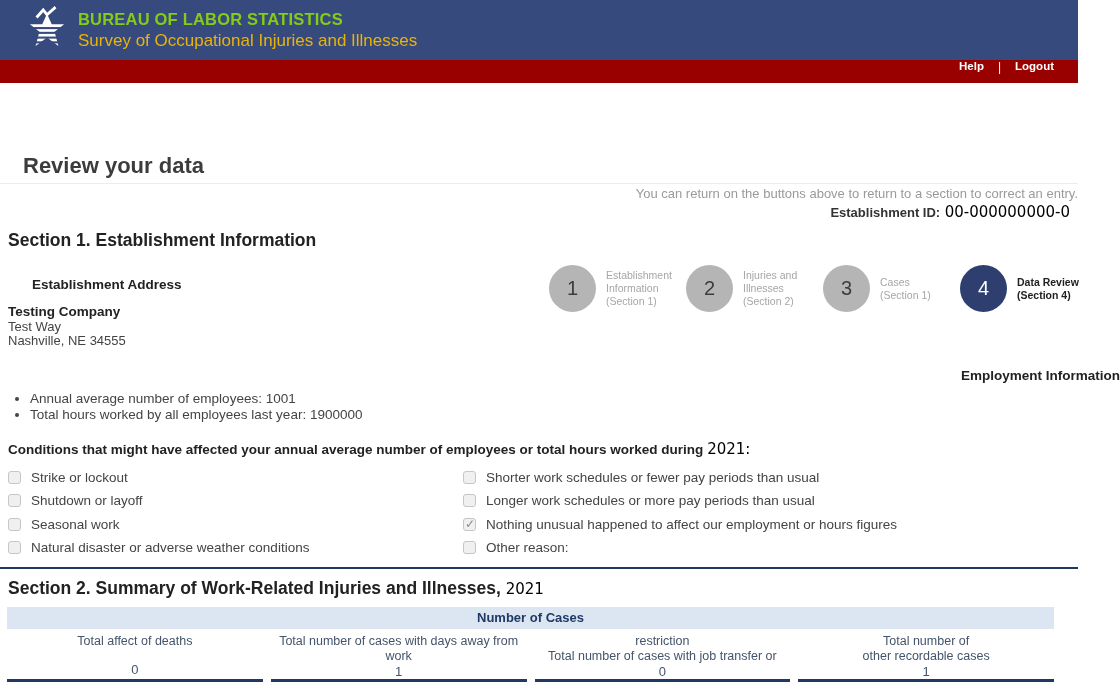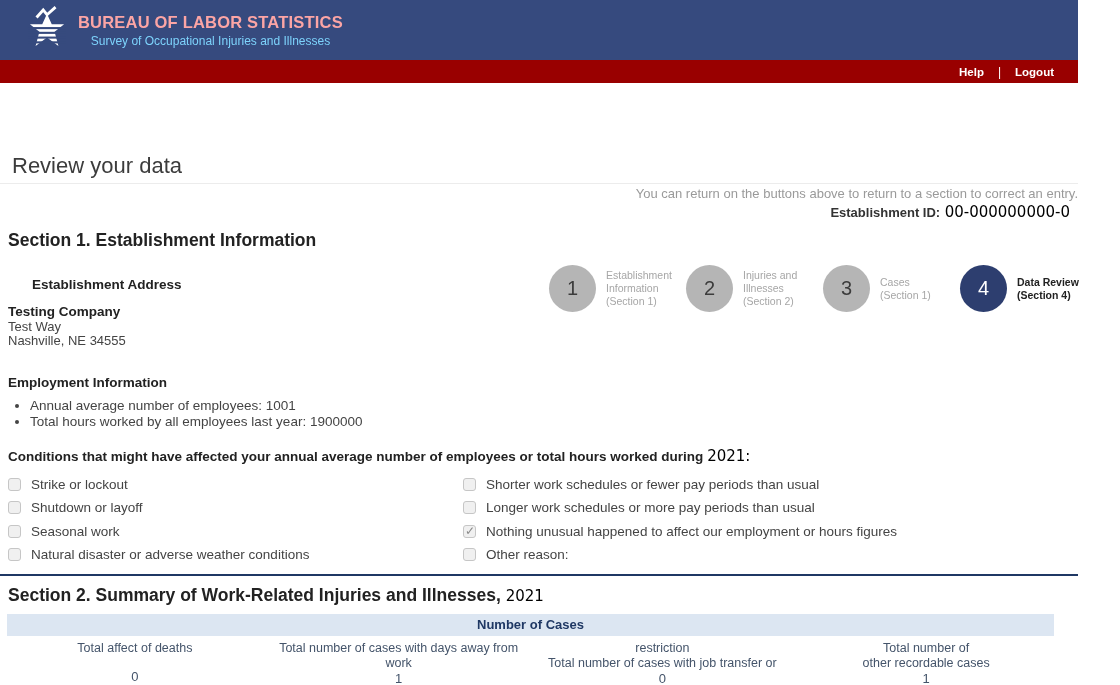--- a/index.html
+++ b/index.html
@@ -2,54 +2,54 @@
 <html><head>
 <meta charset="utf-8">
 <style>
   * { margin:0; padding:0; box-sizing:border-box; }
   html,body { width:1120px; height:685px; background:#fff; overflow:hidden;
               font-family:"Liberation Sans", sans-serif; }
 
   
   .topbar { width:1078px; height:60px; background:#364a7e; display:flex; align-items:center; }
   .logo { margin:0 12px 0 28px; }
-  .agency-name { color:#fca5a5; font-size:16.5px; font-weight:bold; letter-spacing:.2px; }
-  .agency-sub { color:#7dd3fc; font-size:12px; margin-top:2px;text-align:center; }
-  .redbar { width:1078px; height:23px; background:#990000; display:flex; align-items:center;
+  .agency-name { color:#84cc16; font-size:16.5px; font-weight:bold; letter-spacing:.2px; }
+  .agency-sub { color:#eab308; font-size:17px; margin-top:2px; }
+  .redbar { width:1078px; height:23px; background:#990000; display:flex; 
             justify-content:flex-end; padding-right:24px; }
   .redbar a { color:#fff; font-size:11.5px; font-weight:bold; text-decoration:none; }
   .redbar .divider { color:#fff; margin:0 14px; font-size:12px; }
 
   
   .steps { position:absolute; left:549px; top:112px; display:flex; }
   .step { width:137px; display:flex; align-items:center; cursor:pointer; }
   .step-circle { width:47px; height:47px; border-radius:50%; background:#b5b5b5; color:#3c3c3c;
                  font-size:20px; display:flex; align-items:center; justify-content:center; flex:none; }
   .step-label { margin-left:10px; font-size:10.5px; line-height:13px; color:#a6a6a6; }
   .step-label span { display:block; }
   .step-circle.active { background:#2d3e6f; color:#fff; }
   .step-label.active { color:#222; font-weight:bold; }
 
   
   .content { position:relative; }
-  h1.review { margin:70px 0 0 12px; font-size:22px; font-weight:400; color:#3c3c3c;
+  h1.review { margin:70px 0 0 23px; font-size:22px; font-weight:700; color:#3c3c3c;
               line-height:26px; padding-bottom:4px; }
   .review-rule { width:1078px; border-bottom:1px solid #ececec; }
   .hint { width:1078px; text-align:right; color:#9a9a9a; font-size:13px; line-height:15px; margin-top:2px; }
   .estid-row { width:1070px; text-align:right; margin-top:2px; line-height:17px; }
   .estid-label { color:#333; font-size:13px;font-weight:bold; }
   .estid-value { color:#000; font-size:15px; font-family:"DejaVu Sans", sans-serif; }
 
   
   h2.section { margin:8px 0 0 8px; font-size:17.5px; font-weight:bold; color:#222; line-height:22px; }
   h3.sub { margin-left:8px; font-size:13.5px; font-weight:bold; color:#222; line-height:16px; }
   .addr-heading { margin-top:26px;padding-left:24px; }
   .addr-block { margin:12px 0 0 8px; font-size:13px; line-height:14.5px; color:#444; }
   .addr-block .company { font-weight:bold; color:#222; font-size:13.5px; }
-  .emp-heading { margin-top:26px; }
+  .emp-heading { margin-top:19px;text-align:right; }
   ul.emp-list { margin:7px 0 0 30px; }
   ul.emp-list li { font-size:13.5px; color:#444; line-height:16.5px; }
   .cond-heading { margin-top:17px; }
   .year { font-family:"DejaVu Sans", sans-serif; font-weight:400; font-size:15px; color:#000; }
 
   
   .cb-grid { display:grid; grid-template-columns:455px 1fr; margin:8px 0 0 8px; }
   .cb-row { display:flex; align-items:center; height:23.5px; }
   .cb { width:13px; height:13px; background:#f0f0f0; border:1px solid #c6c6c6; border-radius:3px;
         margin-right:10px; flex:none; position:relative; cursor:pointer; }

